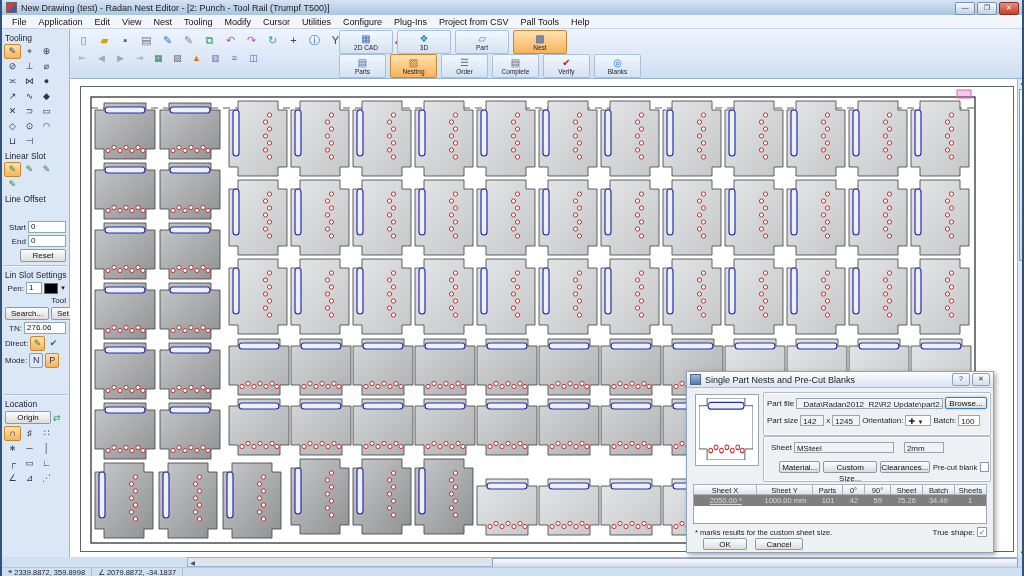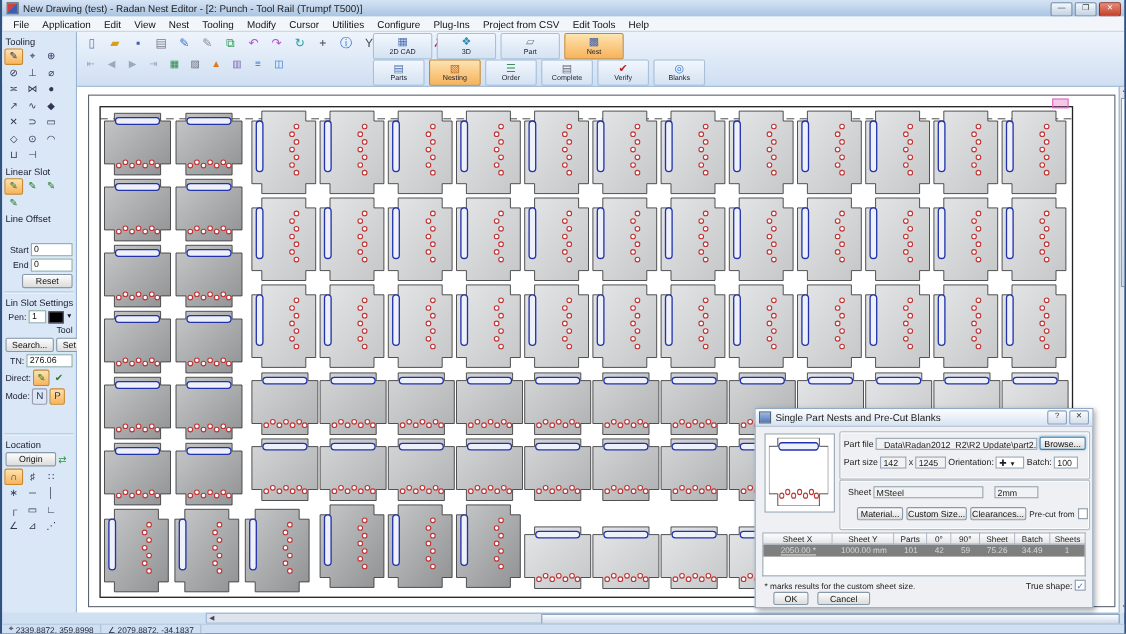--- a/index.html
+++ b/index.html
@@ -120,21 +120,21 @@
       <span class="menu-item">Edit</span>
       <span class="menu-item">View</span>
       <span class="menu-item">Nest</span>
       <span class="menu-item">Tooling</span>
       <span class="menu-item">Modify</span>
       <span class="menu-item">Cursor</span>
       <span class="menu-item">Utilities</span>
       <span class="menu-item">Configure</span>
       <span class="menu-item">Plug-Ins</span>
       <span class="menu-item">Project from CSV</span>
-      <span class="menu-item">Edit Tools</span>
+      <span class="menu-item">Pall Tools</span>
       <span class="menu-item">Help</span>
     </div>
 
   <div class="abs toolzone">
     <div class="tbrow" style="left:72px;top:2px;" id="tbmain">
         <span class="tbicon" style="color: rgb(90, 127, 176);">▯</span>
         <span class="tbicon" style="color: rgb(216, 160, 24);">▰</span>
         <span class="tbicon" style="color: rgb(58, 95, 174);">▪</span>
         <span class="tbicon" style="color: rgb(119, 119, 136);">▤</span>
         <span class="tbicon" style="color: rgb(58, 111, 208);">✎</span>
@@ -1347,21 +1347,21 @@
     <div class="groupbox" style="left:76px;top:64px;width:226px;height:44px;"></div>
     <div class="drow" style="left:84px;top:70px;width:212px;">
       <span class="dlabel">Sheet</span>
       <span class="dfield gray" style="width:100px;">MSteel</span>
       <span class="dfield gray" style="width:40px;margin-left:8px;">2mm</span>
     </div>
     <div class="drow" style="left:80px;top:89px;width:222px;gap:3px;">
       <span class="dbtn" style="width:48px;margin-left:12px;">Material...</span>
       <span class="dbtn" style="width:62px;">Custom Size...</span>
       <span class="dbtn" style="width:58px;">Clearances...</span>
-      <span class="dlabel" style="font-size:7.5px;">Pre-cut from</span>
+      <span class="dlabel" style="font-size:7.5px;">Pre-cut blank</span>
       <span class="chk" id="precutChk"></span>
     </div>
 
     <div class="abs" style="left:6px;top:112px;width:294px;">
       <div class="tblhead" id="tblhead">
           <span class="th" style="width: 64px;">Sheet X</span>
           <span class="th" style="width: 56px;">Sheet Y</span>
           <span class="th" style="width: 30px;">Parts</span>
           <span class="th" style="width: 22px;">0°</span>
           <span class="th" style="width: 26px;">90°</span>
@@ -1383,18 +1383,18 @@
         </div>
     </div>
     <div class="drow" style="left:8px;top:155px;width:292px;">
       <span class="dlabel" style="font-size:7.5px;">* marks results for the custom sheet size.</span>
       <span style="margin-left:auto;display:flex;align-items:center;gap:2px;">
         <span class="dlabel">True shape:</span>
         <span class="chk" id="trueShapeChk">✓</span>
       </span>
     </div>
     <div class="drow" style="left:16px;top:166px;gap:8px;">
-      <span class="dbtn" style="width:32px;">OK</span>
+      <span class="dbtn" style="width:44px;">OK</span>
       <span class="dbtn" style="width:48px;">Cancel</span>
     </div>
   </div>
 
 </div>
 
 </body></html>

